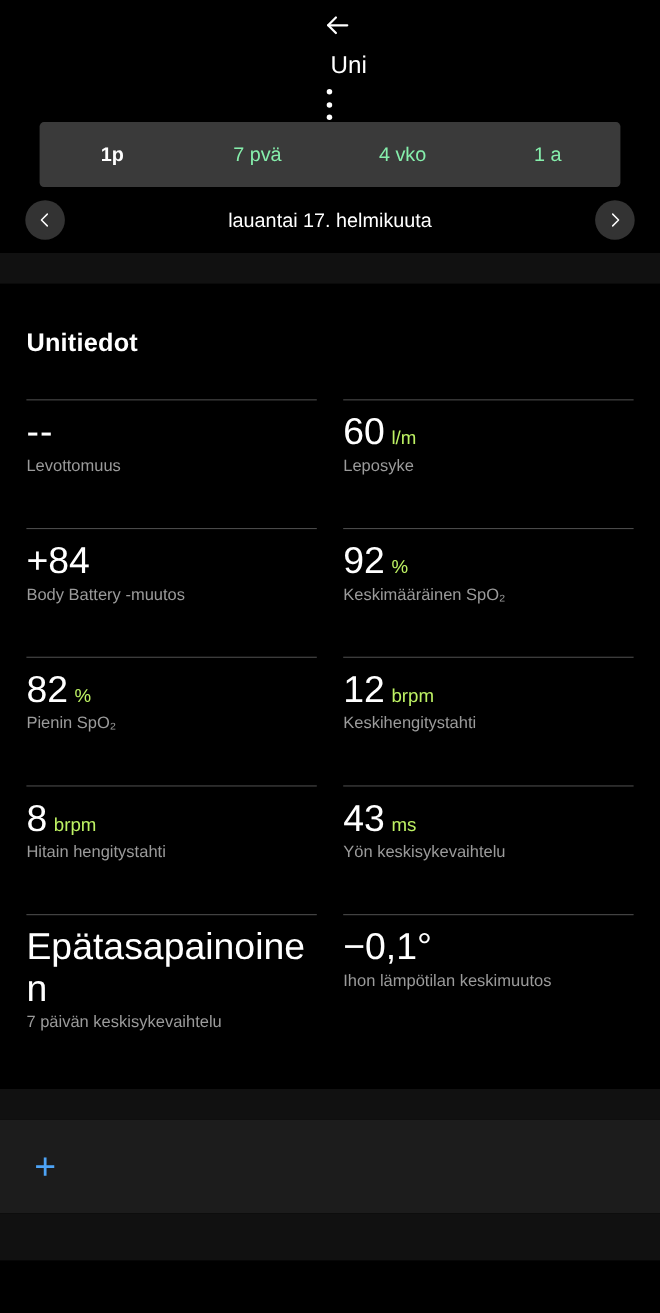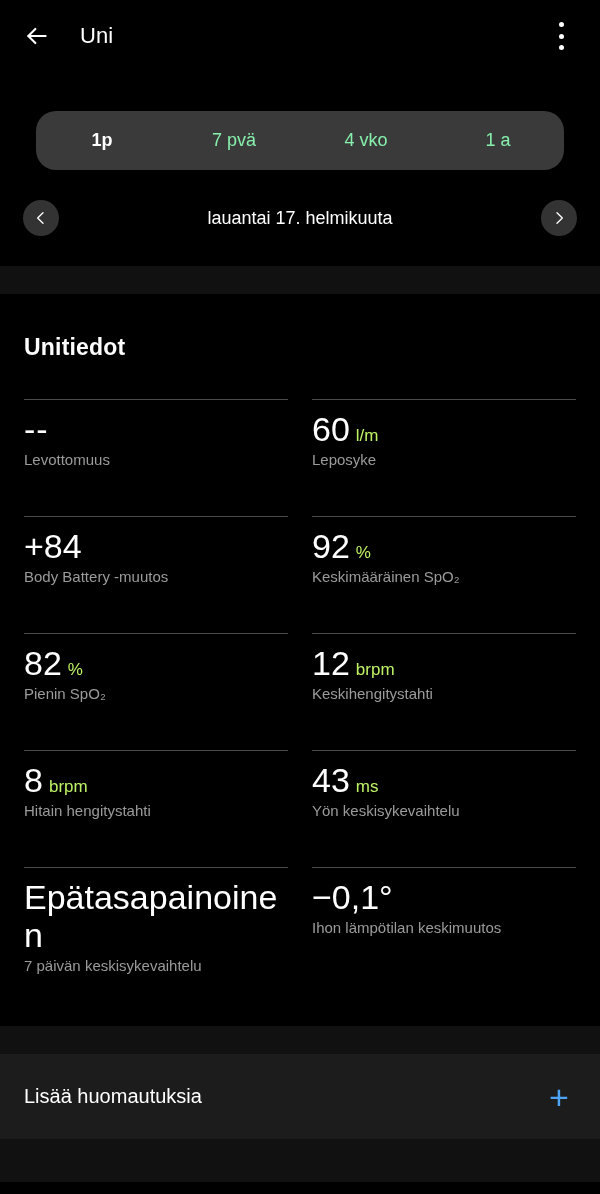--- a/index.html
+++ b/index.html
@@ -18,20 +18,21 @@
 
   
   .appbar {
     position: relative;
     height: 72px;
     background: #000000;
     display: flex;
     align-items: center;
     padding: 0 0 0 14px;
     box-sizing: border-box;
+    flex-direction: column;
   }
   .icon-btn {
     width: 46px;
     height: 46px;
     display: flex;
     align-items: center;
     justify-content: center;
     flex: 0 0 auto;
     background: transparent;
     border: 0;
@@ -67,21 +68,21 @@
 
   
   .tabs-area {
     background: #000000;
     padding: 39px 36px 0 36px;
     box-sizing: border-box;
   }
   .tabs {
     height: 59px;
     background: #3a3a3a;
-    border-radius: 20px;
+    border-radius: 4px;
     display: flex;
     align-items: stretch;
     overflow: hidden;
   }
   .tab {
     flex: 1 1 0;
     display: flex;
     align-items: center;
     justify-content: center;
     font-size: 18px;
@@ -90,21 +91,21 @@
     user-select: none;
   }
   .tab.active {
     color: #ffffff;
     font-weight: bold;
   }
 
   
   .dateline {
     background: #000000;
-    height: 96px;
+    height: 60px;
     display: flex;
     align-items: center;
     padding: 0 23px;
     box-sizing: border-box;
   }
   .circ-btn {
     width: 36px;
     height: 36px;
     border-radius: 50%;
     background: #333333;
@@ -347,18 +348,17 @@
       <div class="label">Ihon lämpötilan keskimuutos</div>
     </div>
 
   </div>
   <div class="details-bottom-pad"></div>
 </div>
 
 <div class="band"></div>
 
 <div class="note-row">
-  <div class="note-text">Lisää huomautuksia</div>
   <div class="plus">+</div>
 </div>
 
 <div class="tail-band"></div>
 <div class="tail-black"></div>
 
 </body></html>

